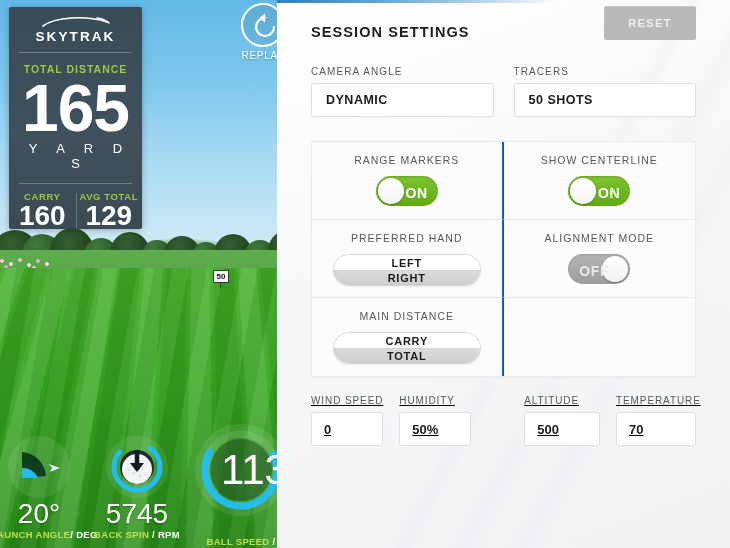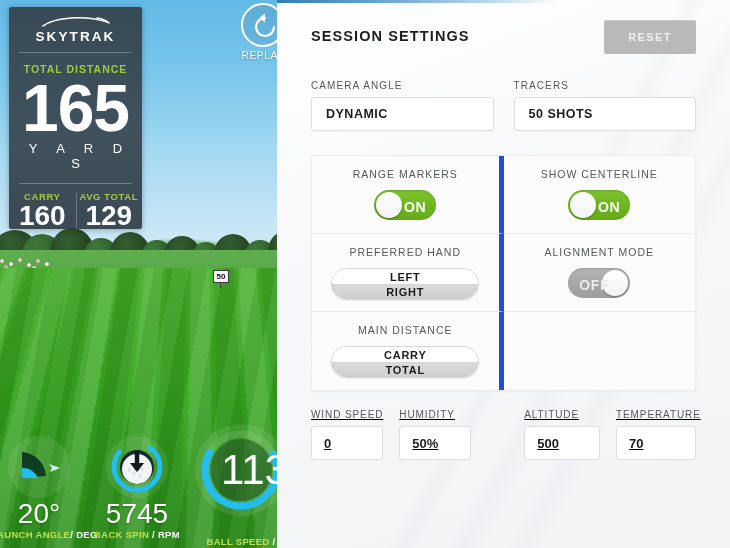--- a/index.html
+++ b/index.html
@@ -156,21 +156,21 @@
       linear-gradient(118deg, rgba(0,0,0,0.00) 0%, rgba(0,0,0,0.00) 70%, rgba(150,160,175,0.045) 72%, rgba(0,0,0,0) 75%),
       linear-gradient(160deg,#ffffff 0%,#f7f8f9 40%,#f2f3f5 100%);
     pointer-events:none;
   }
   .top-blue {
     position:absolute; left:0; top:0; width:280px; height:3px;
     background: linear-gradient(90deg,#2f7fbf 0%, #5fa3d4 35%, #b9d7ea 75%, rgba(255,255,255,0) 100%);
   }
   .panel-inner { position:relative; padding:0 34px; }
 
-  .title-row { display:flex; align-items:flex-start; padding-top:28px; }
+  .title-row { display:flex; align-items:flex-end; padding-top:14px; }
   .title {
     font-size:14.5px; font-weight:bold; letter-spacing:1.1px; color:#1d1d1f;
   }
   .reset-btn {
     margin-left:auto; width:92px; height:34px; background:#b9b9b9;
     border:none; border-radius:2px; color:#efefef;
     font-size:11px; letter-spacing:1.4px; font-weight:bold;
     font-family:"Liberation Sans",sans-serif;
     cursor:pointer; margin-top:-8px;
     box-shadow: inset 0 1px 0 rgba(255,255,255,0.25);
@@ -190,21 +190,21 @@
   }
 
   
   .grid {
     margin-top:24px; border:1px solid #e9eaec; border-radius:2px;
     background:#fcfcfd; display:grid; grid-template-columns:1fr 1fr;
     box-shadow:0 1px 2px rgba(0,0,0,0.03);
   }
   .cell {
     height:78px; padding-top:12px; text-align:center;
-    border-right:5px solid #1d4ed8; border-bottom:1px solid #e9eaec;
+    border-right:2px solid #1d4ed8; border-bottom:1px solid #e9eaec;
   }
   .cell:nth-child(2n) { border-right:none; }
   .cell.last-row { border-bottom:none; }
   .cell-label {
     font-size:10.5px; letter-spacing:1px; color:#55585c; margin-bottom:10px;
   }
 
   .switch {
     width:62px; height:30px; border-radius:15px; margin:0 auto;
     position:relative; display:block; cursor:pointer;

